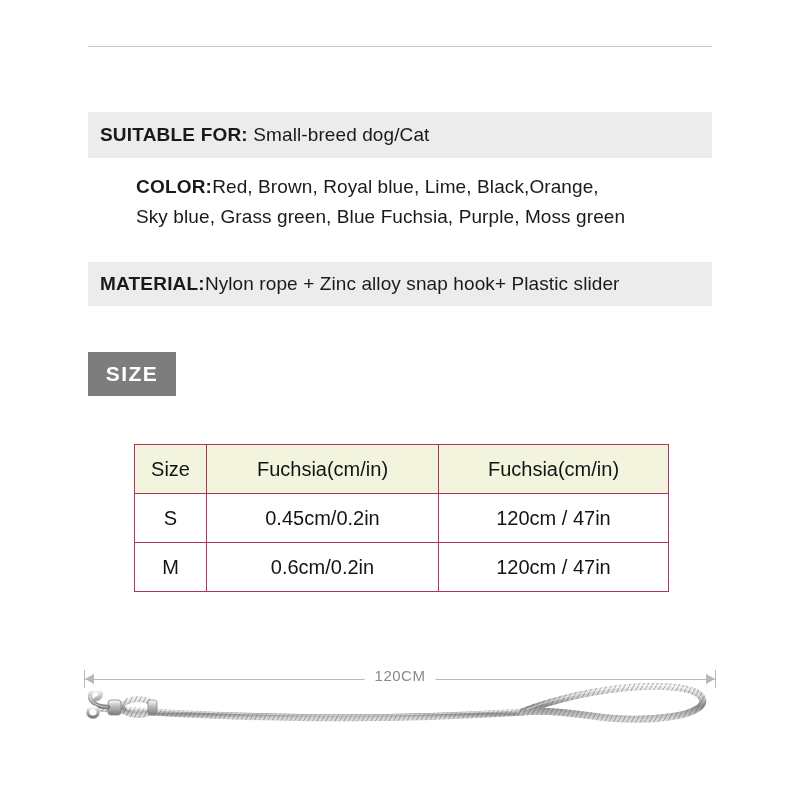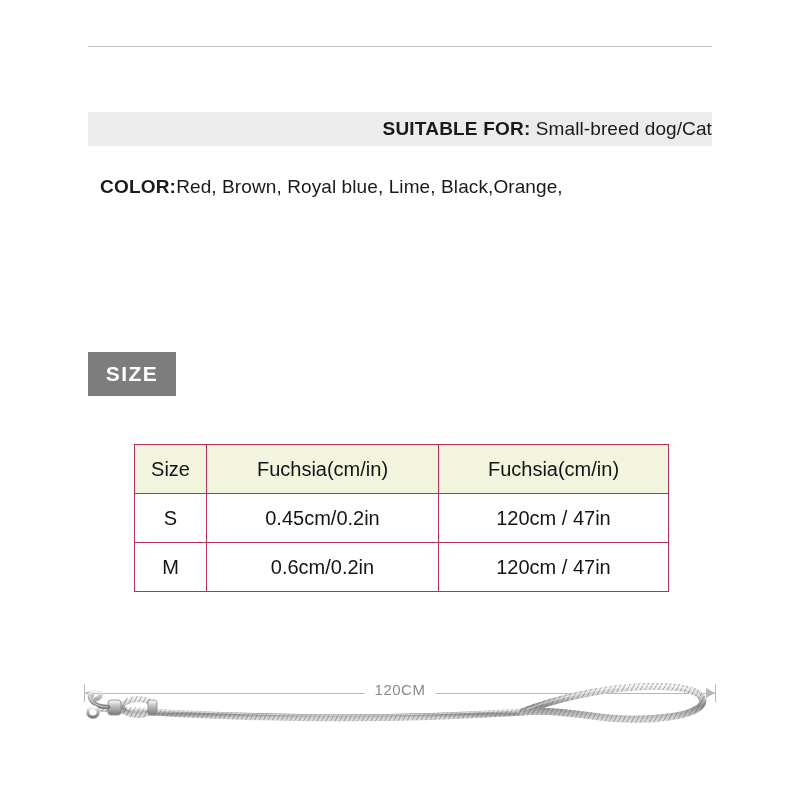--- a/index.html
+++ b/index.html
@@ -39,37 +39,38 @@
     align-items: center;
     padding-left: 12px;
   }
   .spec-plain {
     position: absolute;
     left: 88px;
     width: 624px;
     box-sizing: border-box;
     padding-left: 12px;
   }
-  #row-suitable { top: 112px; height: 34px; justify-content: flex-end; }
+  #row-suitable { top: 112px; height: 46px; }
   #row-color    { top: 172px; height: 70px; }
   #row-material { top: 262px; height: 44px; }
 
   .lbl {
     font-weight: bold;
     font-size: 19px;
     letter-spacing: 0.2px;
   }
   .val {
     font-size: 19px;
     letter-spacing: 0.1px;
   }
   .color-line {
     font-size: 19px;
     line-height: 30px;
     white-space: nowrap;
+    margin-left: 36px;
   }
   .material-text {
     font-size: 19px;
     white-space: nowrap;
   }
   .suitable-text {
     font-size: 19px;
     white-space: nowrap;
   }
 
@@ -115,21 +116,21 @@
     background: #ffffff;
   }
   .col-size { width: 72px; }
   .col-dia  { width: 232px; }
   .col-len  { width: 230px; }
 
   
   .dim-wrap {
     position: absolute;
     left: 78px;
-    top: 682px;
+    top: 668px;
     width: 644px;
     height: 22px;
   }
   .dim-line {
     position: absolute;
     left: 6px;
     right: 6px;
     top: 11px;
     height: 1px;
     background: #b8b8b8;
@@ -180,22 +181,26 @@
 <div class="page">
 
   <div class="top-rule"></div>
 
   <div class="spec-band" id="row-suitable">
     <span class="suitable-text"><span class="lbl">SUITABLE FOR:</span><span class="val"> Small-breed dog/Cat</span></span>
   </div>
 
   <div class="spec-plain" id="row-color">
     <div class="color-line"><span class="lbl">COLOR:</span><span class="val">Red, Brown, Royal blue, Lime, Black,Orange,</span></div>
-  </div>
-
+    <div class="color-line"><span class="val">Sky blue, Grass green, Blue Fuchsia, Purple, Moss green</span></div>
+  </div>
+
+  <div class="spec-band" id="row-material">
+    <span class="material-text"><span class="lbl">MATERIAL:</span><span class="val">Nylon rope + Zinc alloy snap hook+ Plastic slider</span></span>
+  </div>
 
   <div class="size-heading">SIZE</div>
 
   <table class="size-table">
     <colgroup>
       <col class="col-size">
       <col class="col-dia">
       <col class="col-len">
     </colgroup>
     <thead>

